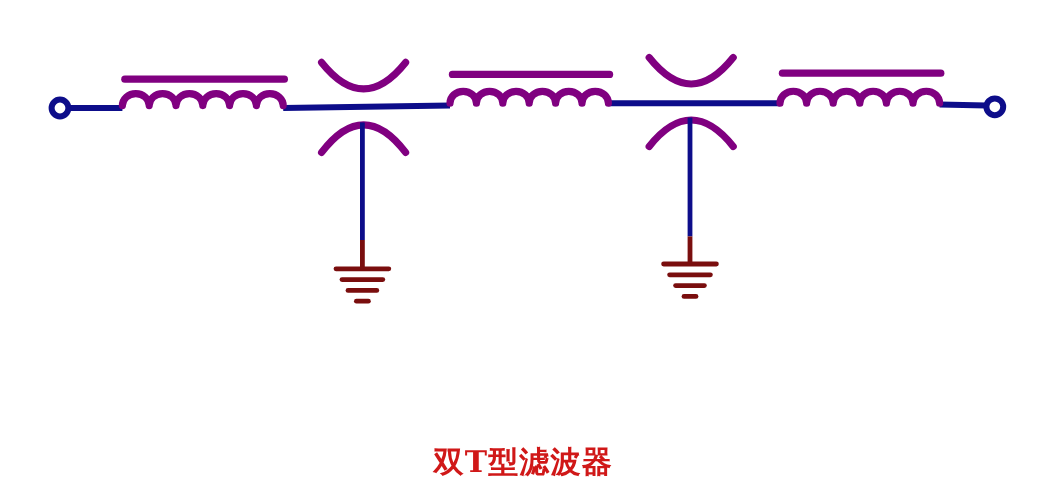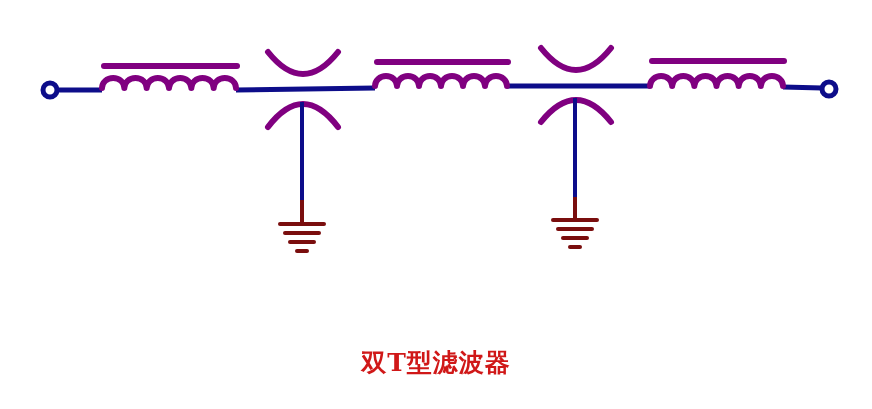--- a/index.html
+++ b/index.html
@@ -18,21 +18,21 @@
       position: absolute;
       left: 0;
       top: 0;
       width: 872px;
       height: 409px;
     }
     .caption {
       position: absolute;
       left: 0;
       width: 872px;
-      top: 348px;
+      top: 370px;
       text-align: center;
       font-size: 25px;
       font-weight: bold;
       letter-spacing: 1px;
       line-height: 30px;
     }
   </style>
 </head>
 <body>
 

